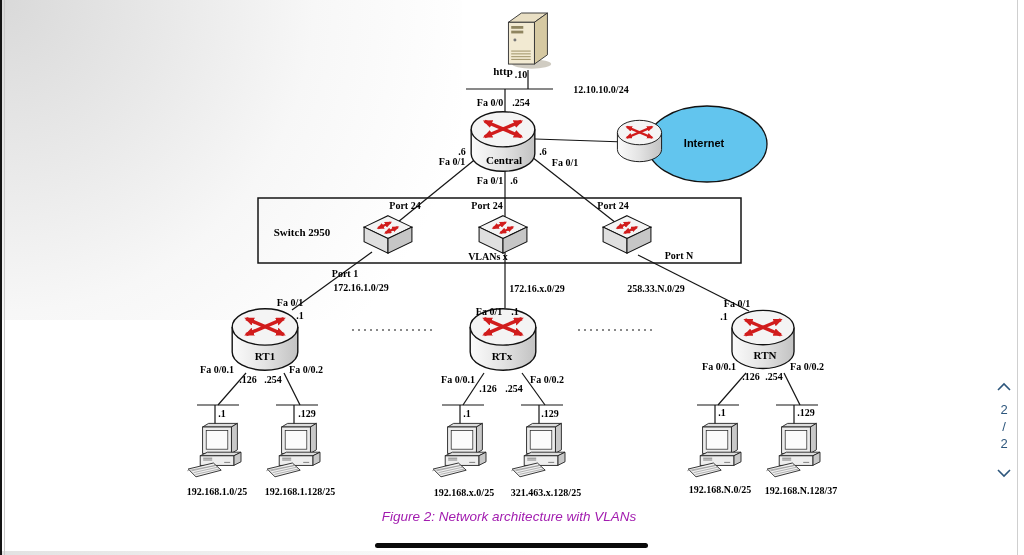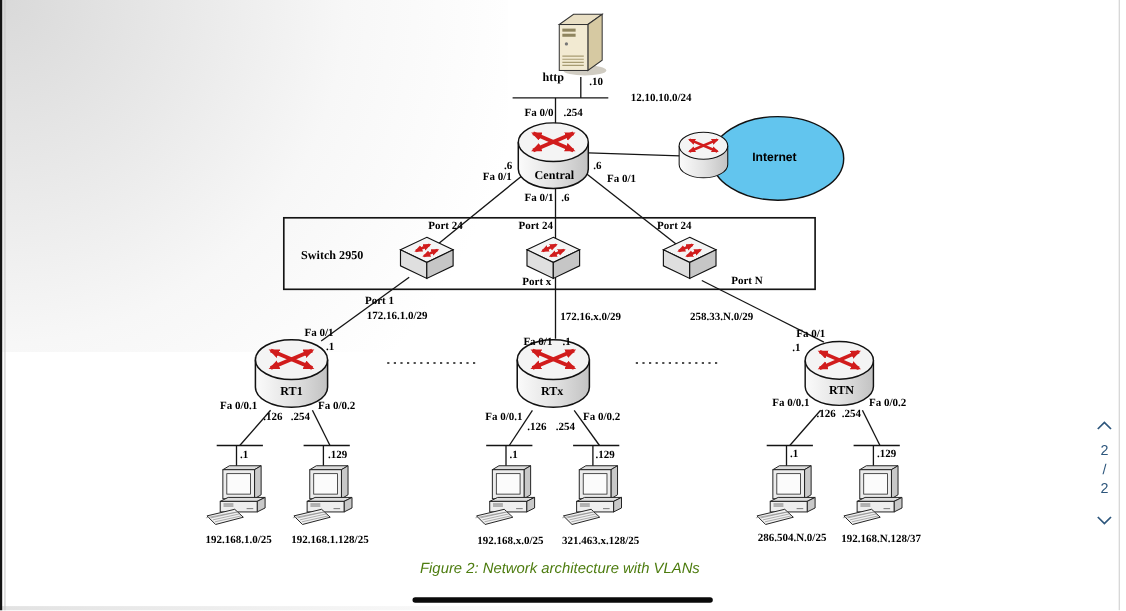--- a/index.html
+++ b/index.html
@@ -12,21 +12,21 @@
       background:radial-gradient(circle 480px at 0 0,#d9d9d9 0%,#e9e9e9 35%,#f7f7f7 65%,#ffffff 100%);}
   .edge-right-gray{position:absolute;left:1017px;top:0;width:1px;height:555px;background:#cfcfcf;z-index:5;}
   .edge-bottom{position:absolute;left:0;bottom:0;width:100%;height:4px;z-index:4;
       background:linear-gradient(to right,#e2e2e2 0%,#f4f4f4 30%,rgba(255,255,255,0) 55%);}
   svg.diagram{position:absolute;left:0;top:0;z-index:1;}
   .lbl{position:absolute;transform:translateX(-50%);font:bold 10px "Liberation Serif",serif;
        color:#000;white-space:nowrap;z-index:3;line-height:1;}
   .lbl.lg{font-size:11px;}
   .lbl.sans{font-family:"Liberation Sans",sans-serif;font-size:11px;}
   .caption{position:absolute;left:509px;top:509px;transform:translateX(-50%);z-index:3;
-       font:italic 13.5px "Liberation Sans",sans-serif;color:#4d7c0f;white-space:nowrap;}
+       font:italic 13.5px "Liberation Sans",sans-serif;color:#a21caf;white-space:nowrap;}
   .black-bar{position:absolute;left:375px;top:543px;width:273px;height:5px;background:#0a0a0a;
        border-radius:3px;z-index:3;}
   .pagenav{position:absolute;left:988px;top:376px;width:32px;height:115px;z-index:6;}
   .pagenav .pn{position:absolute;left:16px;transform:translateX(-50%);color:#2d567c;
        font:13px "Liberation Sans",sans-serif;line-height:1;}
   .pn-btn{cursor:pointer;}
 </style>
 </head>
 <body>
 
@@ -158,41 +158,41 @@
     <use href="#ic-router" x="730" y="306" width="66" height="67"></use>
     <use href="#ic-pc" x="187" y="421" width="66" height="60"></use>
     <use href="#ic-pc" x="266" y="421" width="66" height="60"></use>
     <use href="#ic-pc" x="432" y="421" width="66" height="60"></use>
     <use href="#ic-pc" x="511" y="421" width="66" height="60"></use>
     <use href="#ic-pc" x="687" y="421" width="66" height="60"></use>
     <use href="#ic-pc" x="766" y="421" width="66" height="60"></use>
   </svg>
 
   <div class="lbl lg" style="left:503px;top:66px">http</div>
-  <div class="lbl" style="left:542px;top:70px">.10</div>
+  <div class="lbl" style="left:521px;top:70px">.10</div>
   <div class="lbl" style="left:601px;top:85px">12.10.10.0/24</div>
   <div class="lbl" style="left:490px;top:98px">Fa 0/0</div>
   <div class="lbl" style="left:521px;top:98px">.254</div>
 
   <div class="lbl" style="left:462px;top:147px">.6</div>
   <div class="lbl" style="left:452px;top:157px">Fa 0/1</div>
   <div class="lbl lg" style="left:504px;top:155px">Central</div>
   <div class="lbl" style="left:543px;top:147px">.6</div>
   <div class="lbl" style="left:565px;top:158px">Fa 0/1</div>
   <div class="lbl" style="left:490px;top:176px">Fa 0/1</div>
   <div class="lbl" style="left:514px;top:176px">.6</div>
 
   <div class="lbl sans" style="left:704px;top:138px;font-weight:bold">Internet</div>
 
   <div class="lbl lg" style="left:302px;top:227px">Switch 2950</div>
   <div class="lbl" style="left:405px;top:201px">Port 24</div>
   <div class="lbl" style="left:487px;top:201px">Port 24</div>
   <div class="lbl" style="left:613px;top:201px">Port 24</div>
   <div class="lbl" style="left:345px;top:269px">Port 1</div>
-  <div class="lbl" style="left:488px;top:252px">Port x</div>
+  <div class="lbl" style="left:488px;top:252px">VLANs x</div>
   <div class="lbl" style="left:679px;top:251px">Port N</div>
 
   <div class="lbl" style="left:361px;top:283px">172.16.1.0/29</div>
   <div class="lbl" style="left:537px;top:284px">172.16.x.0/29</div>
   <div class="lbl" style="left:656px;top:284px">258.33.N.0/29</div>
 
   <div class="lbl" style="left:290px;top:298px">Fa 0/1</div>
   <div class="lbl" style="left:300px;top:311px">.1</div>
   <div class="lbl lg" style="left:265px;top:351px">RT1</div>
   <div class="lbl" style="left:217px;top:365px">Fa 0/0.1</div>
@@ -220,21 +220,21 @@
   <div class="lbl" style="left:307px;top:409px">.129</div>
   <div class="lbl" style="left:467px;top:409px">.1</div>
   <div class="lbl" style="left:550px;top:409px">.129</div>
   <div class="lbl" style="left:722px;top:408px">.1</div>
   <div class="lbl" style="left:806px;top:408px">.129</div>
 
   <div class="lbl" style="left:217px;top:487px">192.168.1.0/25</div>
   <div class="lbl" style="left:300px;top:487px">192.168.1.128/25</div>
   <div class="lbl" style="left:464px;top:488px">192.168.x.0/25</div>
   <div class="lbl" style="left:546px;top:488px">321.463.x.128/25</div>
-  <div class="lbl" style="left:720px;top:485px">286.504.N.0/25</div>
+  <div class="lbl" style="left:720px;top:485px">192.168.N.0/25</div>
   <div class="lbl" style="left:801px;top:486px">192.168.N.128/37</div>
 
   <div class="caption">Figure 2: Network architecture with VLANs</div>
   <div class="black-bar"></div>
 
   <div class="pagenav">
     <svg class="pn pn-btn" style="top:5px" width="18" height="11" viewBox="0 0 18 11">
       <polyline points="3,9 9,3 15,9" fill="none" stroke="#2d567c" stroke-width="1.6"></polyline>
     </svg>
     <div class="pn" style="top:27px">2</div>

